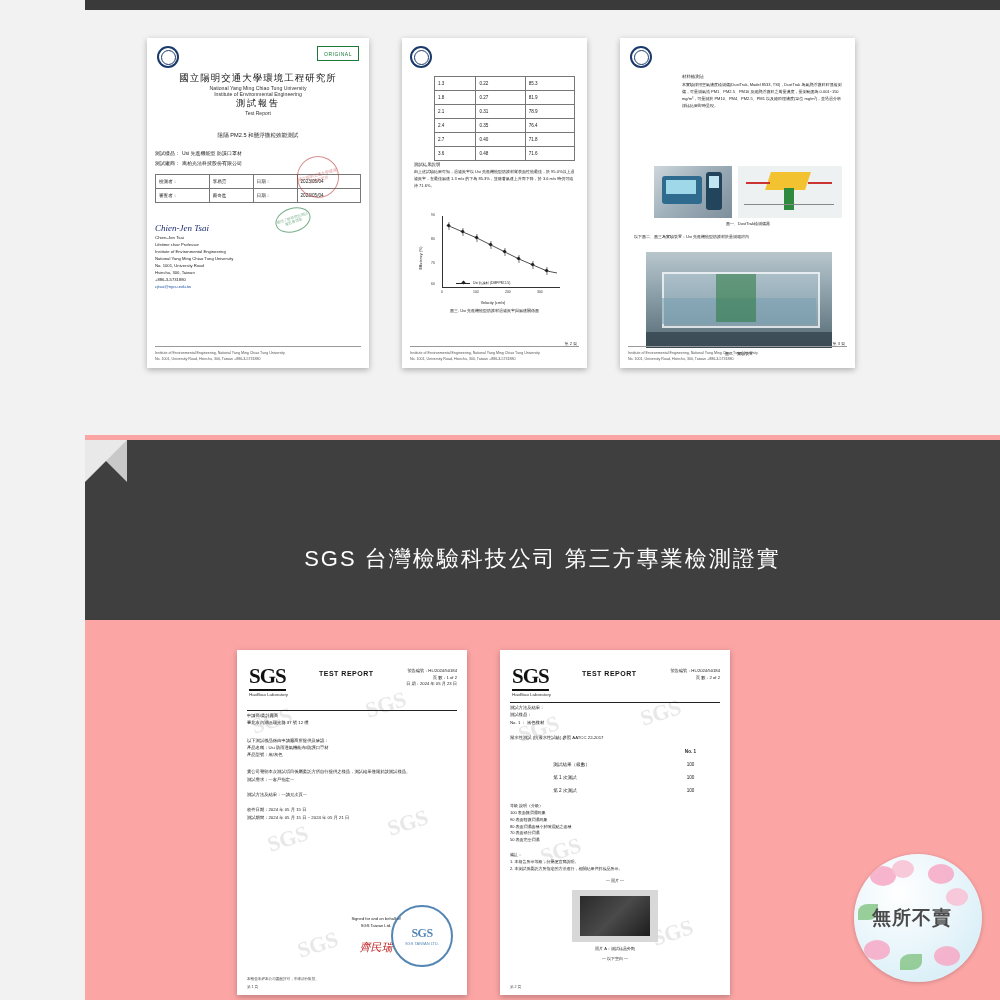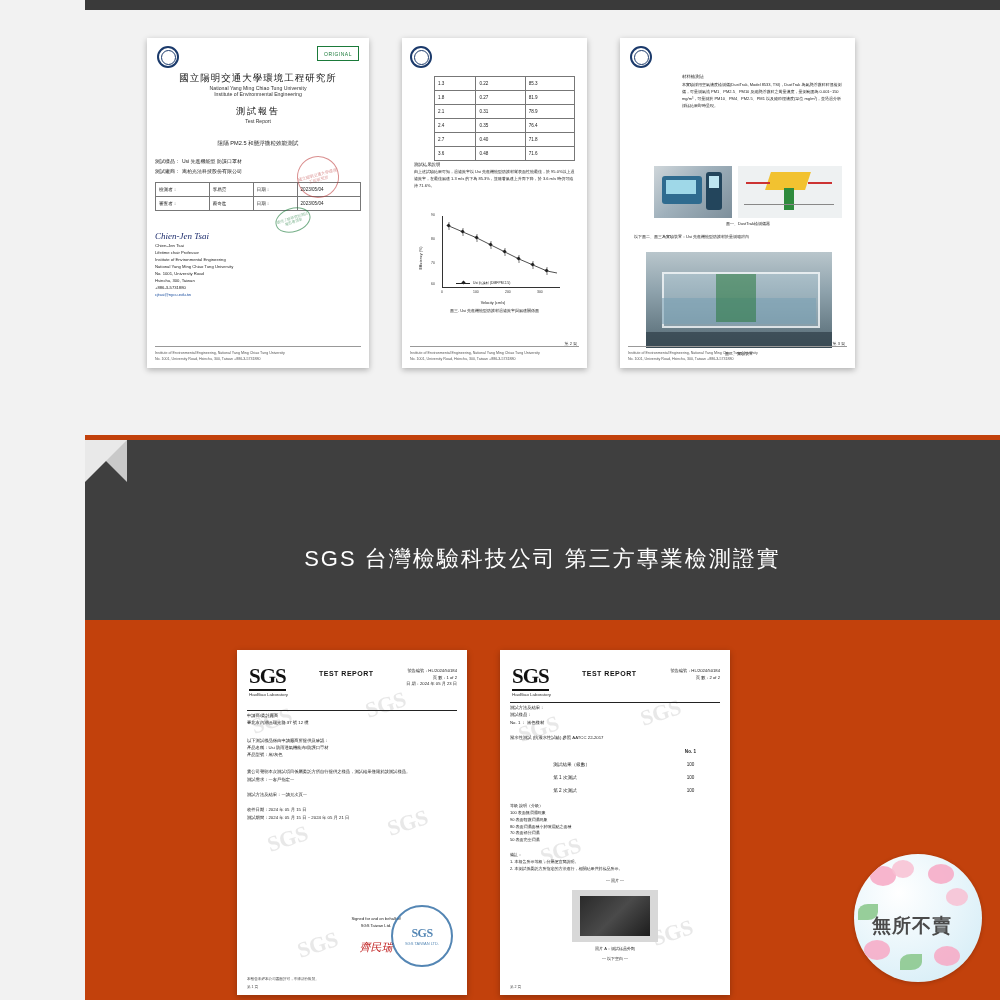--- a/index.html
+++ b/index.html
@@ -3,21 +3,21 @@
 <meta charset="utf-8">
 <style>
   html,body{margin:0;padding:0;}
   body{
     width:1000px;height:1000px;
     background:#f2f2f2;
     font-family:"Liberation Sans", sans-serif;
     overflow:hidden;
     position:relative;
   }
-  .page{position:absolute;inset:0;background:#c2410c;}
+  .page{position:absolute;inset:0;background:#fca5a5;}
 
   
   .topbar{position:absolute;left:85px;top:0;width:915px;height:10px;background:#3a3a3a;}
   .leftstrip{position:absolute;left:0;top:0;width:85px;height:1000px;background:#f2f2f2;}
 
   
   .docrow{position:absolute;left:85px;top:10px;width:915px;height:425px;background:#f2f2f2;}
   .doc{
     position:absolute;background:#ffffff;
     box-shadow:0 2px 6px rgba(0,0,0,.28);
@@ -38,21 +38,21 @@
     border:1px solid #1b3a6b;
   }
   .origbox{
     position:absolute;right:10px;top:8px;width:40px;height:13px;
     border:1px solid #1b7a3a;color:#1b7a3a;font-size:5px;
     display:flex;align-items:center;justify-content:center;letter-spacing:.5px;
     background:#fff;
   }
   .d-title{font-size:9.5px;text-align:center;color:#111;letter-spacing:1px;}
   .d-sub{font-size:5.2px;text-align:center;color:#333;}
-  .d-h2{font-size:9px;text-align:center;color:#111;letter-spacing:2px;margin-top:8px;}
+  .d-h2{font-size:9px;text-align:center;color:#111;letter-spacing:2px;margin-top:0;}
   .d-h2s{font-size:5px;text-align:center;color:#333;}
   .d-line{font-size:5px;color:#222;margin:2px 0;}
   .rule{height:1px;background:#999;margin:4px 0;}
   .tbl{width:100%;border-collapse:collapse;font-size:4.6px;}
   .tbl td{border:1px solid #777;padding:2px 3px;color:#222;height:9px;}
   .redstamp{
     position:absolute;width:40px;height:40px;border-radius:50%;
     border:1.5px solid #b33;opacity:.55;color:#b33;font-size:4px;
     display:flex;align-items:center;justify-content:center;text-align:center;
     transform:rotate(-15deg);
@@ -144,21 +144,20 @@
     position:absolute;right:18px;bottom:18px;width:128px;height:128px;border-radius:50%;
     background:radial-gradient(circle at 35% 30%, #ffffff 0%, #eaf6fb 45%, #cfeaf5 100%);
     box-shadow:0 1px 4px rgba(0,0,0,.2);overflow:hidden;
   }
   .badge .petal{position:absolute;border-radius:50%;background:#f7a8c4;opacity:.85;}
   .badge .leafy{position:absolute;border-radius:50% 0 50% 0;background:#8dc98f;opacity:.9;}
   .badge-text{
     position:absolute;left:0;right:12px;top:50%;transform:translateY(-50%);
     text-align:center;font-size:19px;font-weight:bold;color:#4a4a4a;letter-spacing:1px;
     font-family:"Liberation Serif",serif;
-    margin-top:8px;
   }
 </style>
 </head>
 <body>
 
 <div class="page">
 
   <div class="leftstrip"></div>
   <div class="topbar"></div>
 

